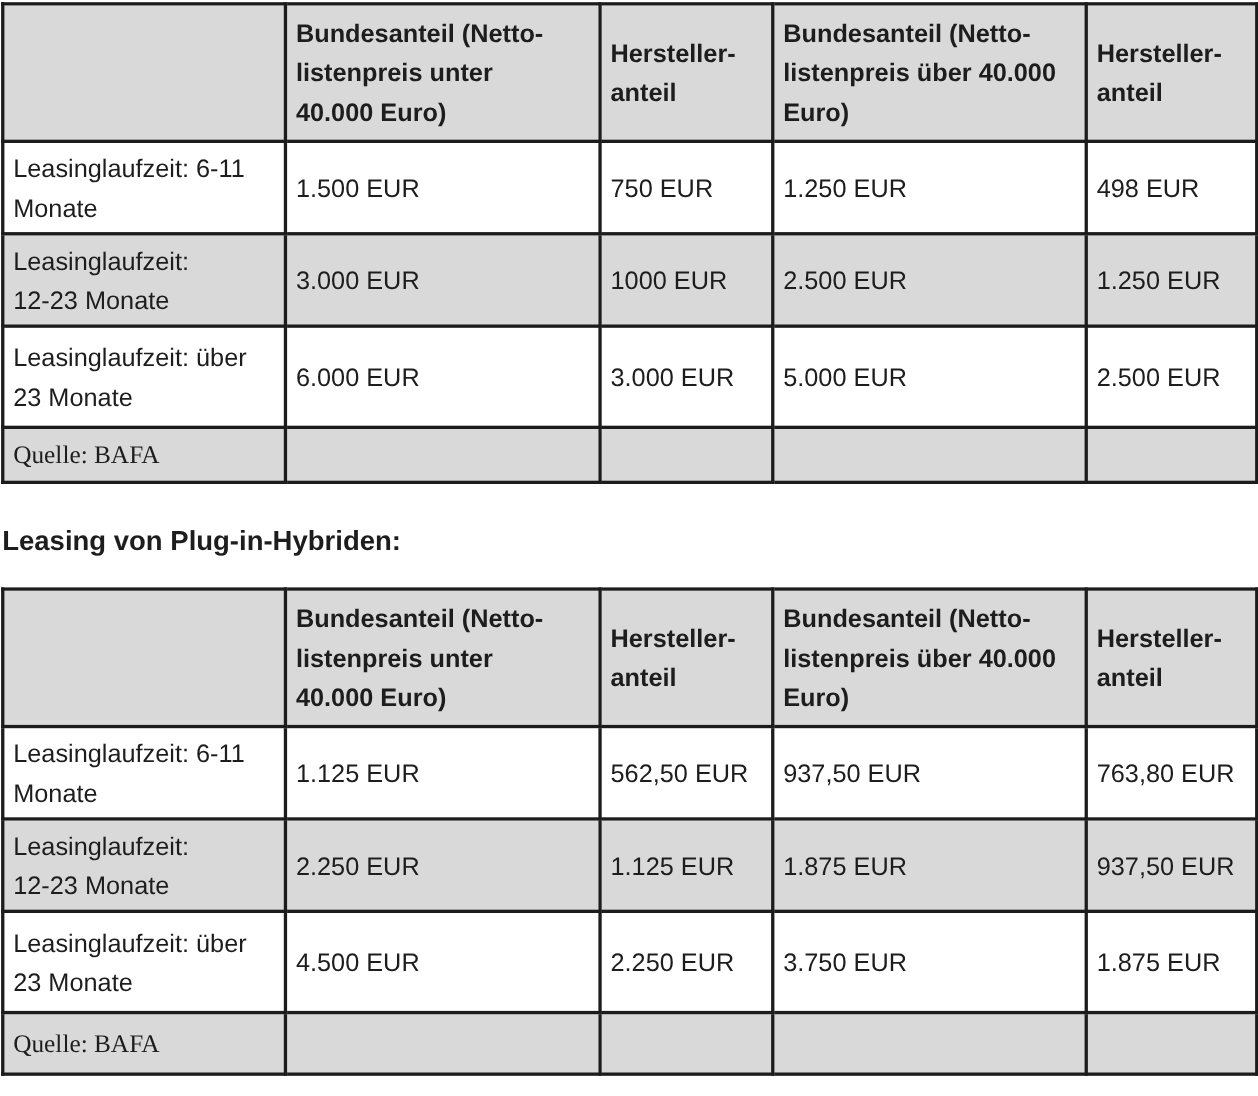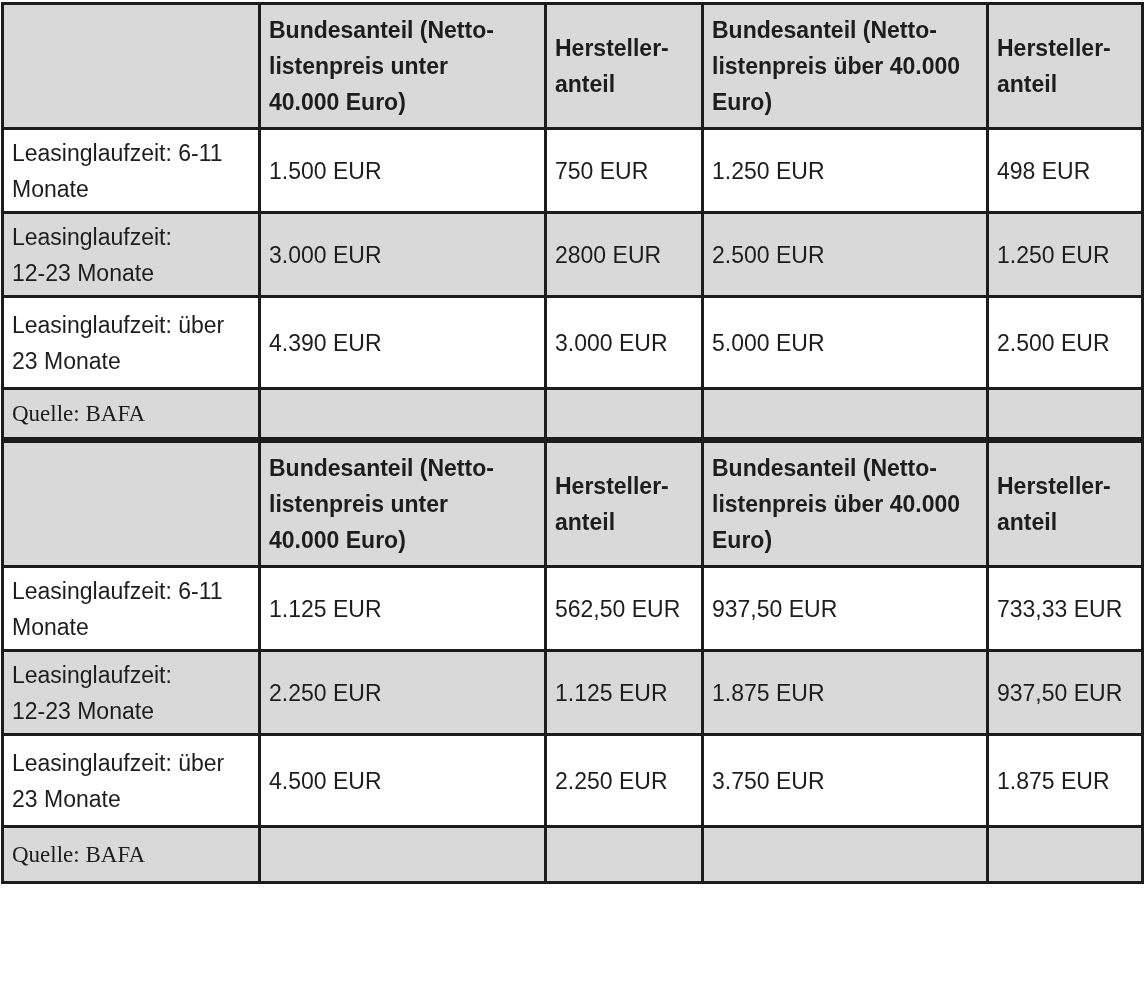--- a/index.html
+++ b/index.html
@@ -93,42 +93,43 @@
 Monate</td>
           <td>1.500 EUR</td>
           <td>750 EUR</td>
           <td>1.250 EUR</td>
           <td>498 EUR</td>
         </tr>
         <tr class="body-row-1 row-alt">
           <td>Leasinglaufzeit:
 12-23 Monate</td>
           <td>3.000 EUR</td>
-          <td>2800 EUR</td>
+          <td>1000 EUR</td>
           <td>2.500 EUR</td>
           <td>1.250 EUR</td>
         </tr>
         <tr class="body-row-2">
           <td>Leasinglaufzeit: über
 23 Monate</td>
-          <td>4.390 EUR</td>
+          <td>6.000 EUR</td>
           <td>3.000 EUR</td>
           <td>5.000 EUR</td>
           <td>2.500 EUR</td>
         </tr>
         <tr class="source-row row-alt">
           <td>Quelle: BAFA</td>
           <td></td>
           <td></td>
           <td></td>
           <td></td>
         </tr>
       </tbody>
     </table>
 
+  <h2 class="section-heading">Leasing von Plug-in-Hybriden:</h2>
 
   <table class="data-table second" data-table="1">
       <colgroup>
         <col style="width: 257px;">
         <col style="width: 286px;">
         <col style="width: 157px;">
         <col style="width: 285px;">
         <col style="width: 155px;">
       </colgroup>
       <thead>
@@ -146,21 +147,21 @@
 anteil</th>
         </tr>
       </thead>
       <tbody>
         <tr class="body-row-0">
           <td>Leasinglaufzeit: 6-11
 Monate</td>
           <td>1.125 EUR</td>
           <td>562,50 EUR</td>
           <td>937,50 EUR</td>
-          <td>733,33 EUR</td>
+          <td>763,80 EUR</td>
         </tr>
         <tr class="body-row-1 row-alt">
           <td>Leasinglaufzeit:
 12-23 Monate</td>
           <td>2.250 EUR</td>
           <td>1.125 EUR</td>
           <td>1.875 EUR</td>
           <td>937,50 EUR</td>
         </tr>
         <tr class="body-row-2">

